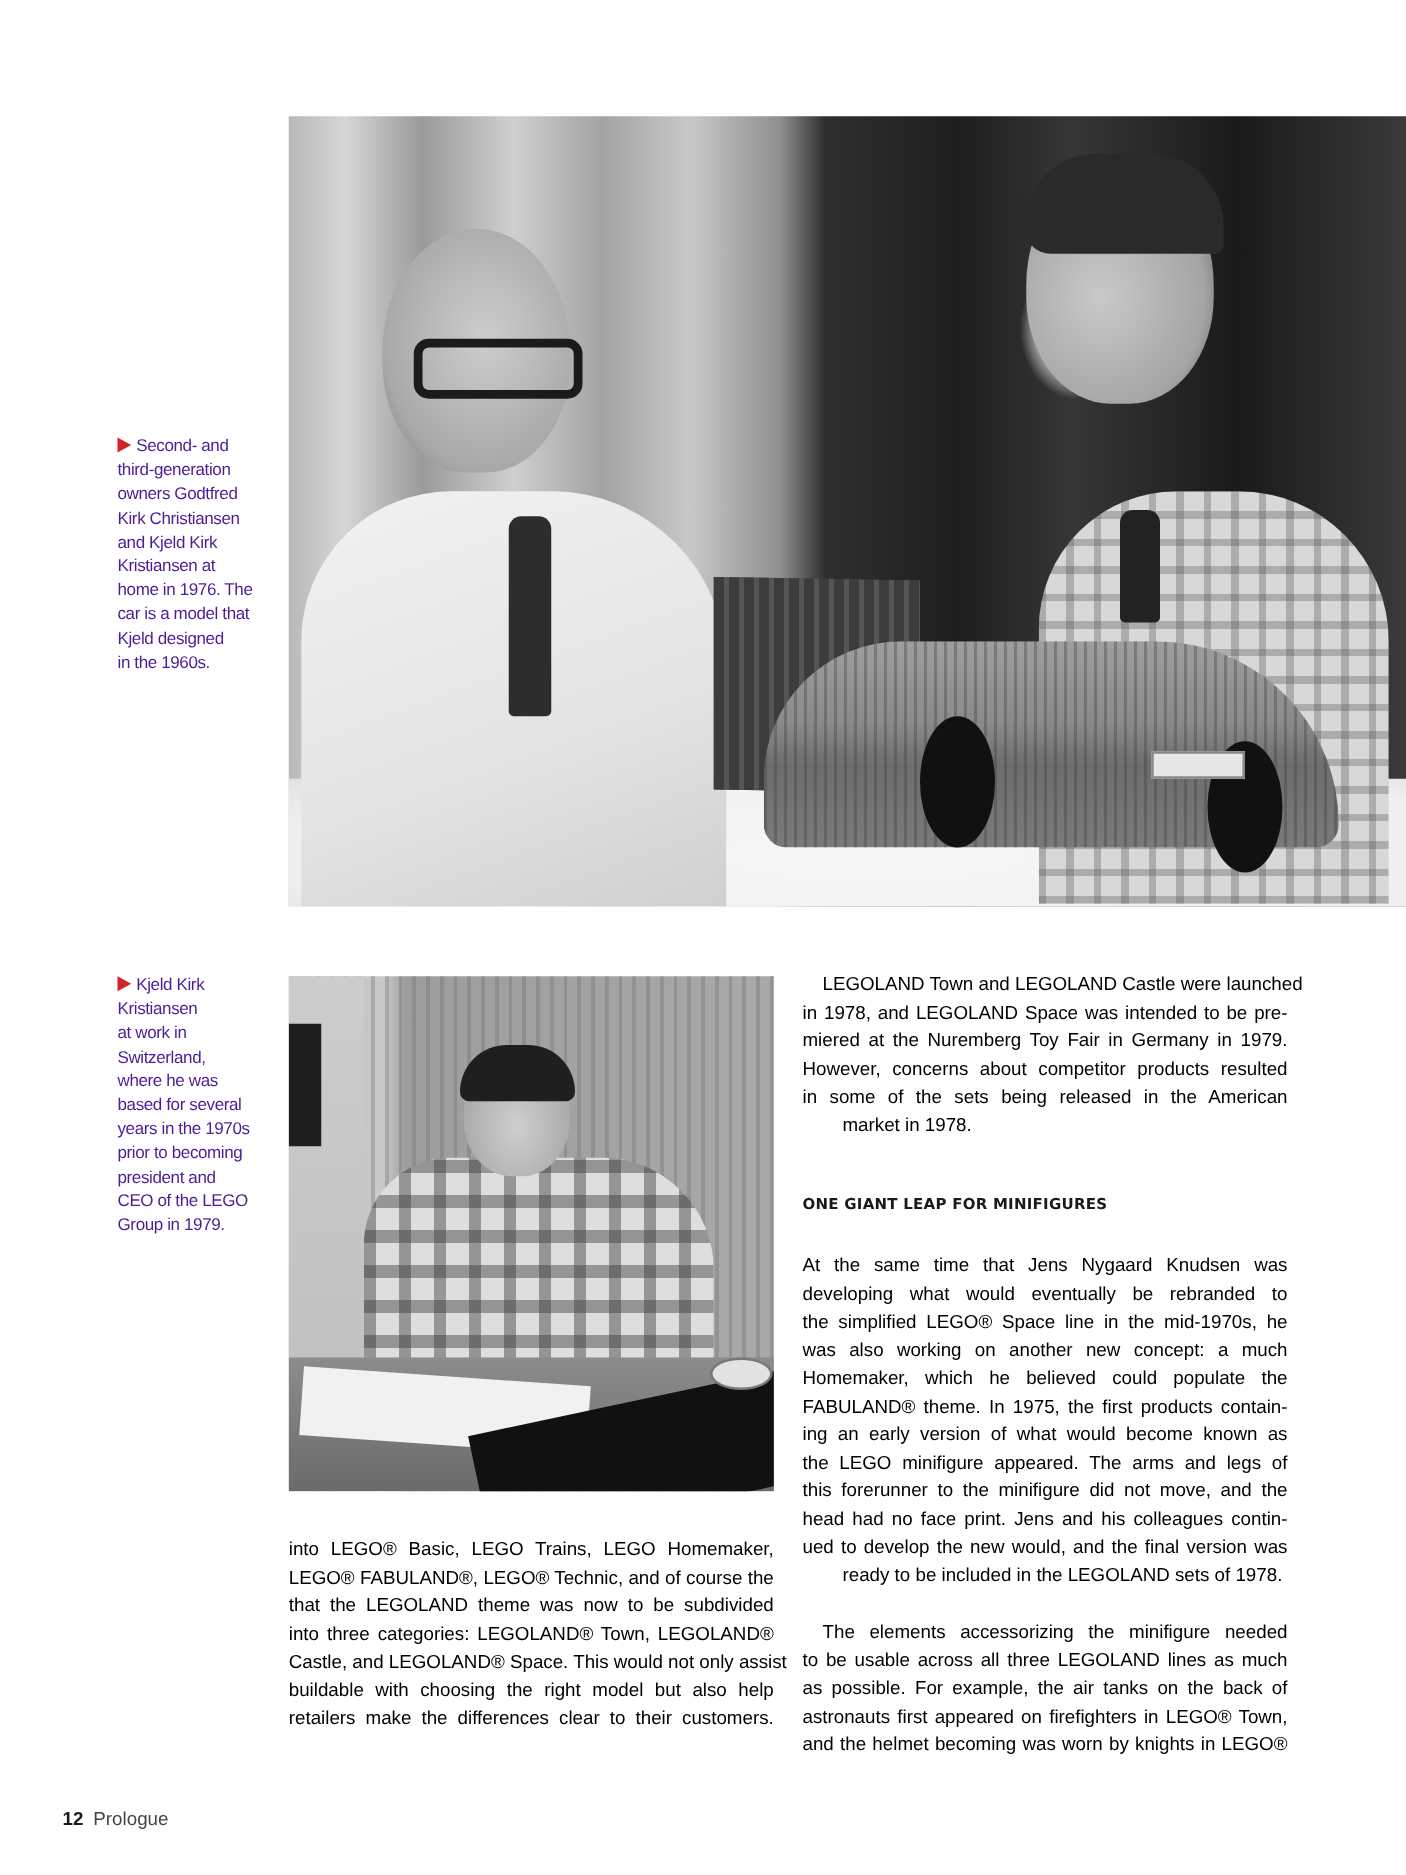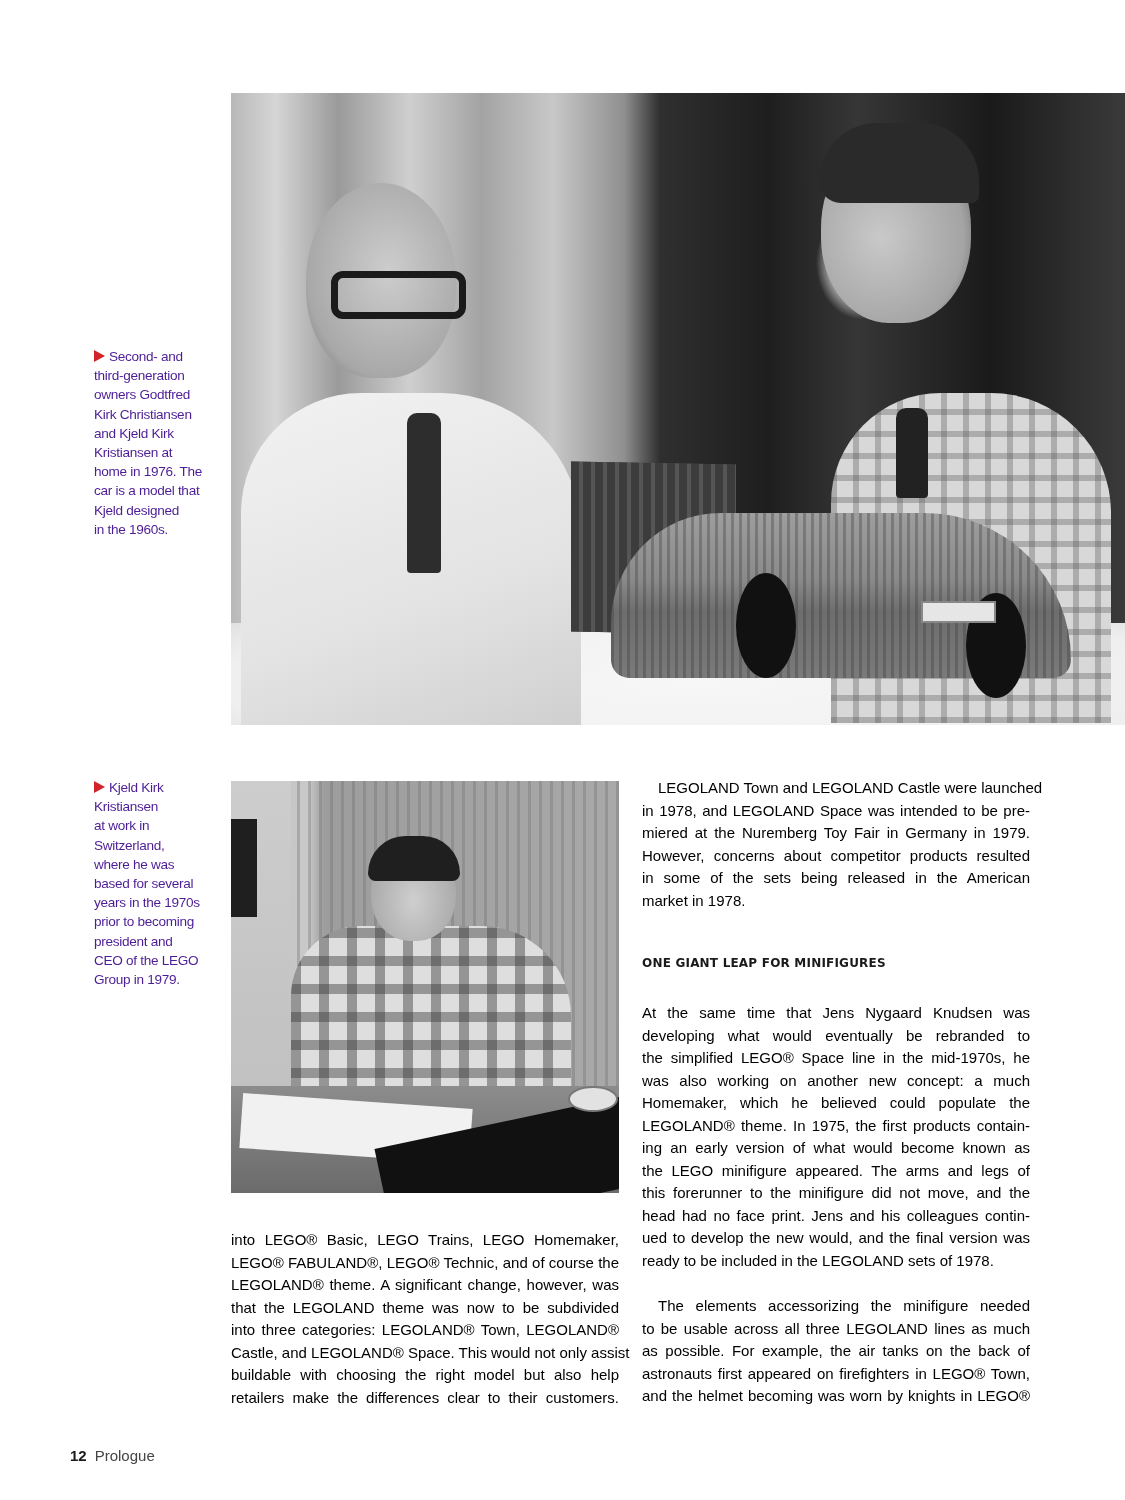--- a/index.html
+++ b/index.html
@@ -78,33 +78,33 @@
     font-family: "Liberation Sans", sans-serif; font-size: 13.6px; line-height: 19.2px;
     color: #4c1d95; letter-spacing: -0.3px; font-stretch: condensed;
   }
   .caption .tri { display: inline-block; width: 0; height: 0; border-top: 6px solid transparent; border-bottom: 6px solid transparent; border-left: 11px solid #d2232a; margin-right: 4px; vertical-align: -1px; }
   .caption-1 { top: 347px; }
   .caption-2 { top: 778px; }
   .caption p { white-space: nowrap; }
 
   .body-col { position: absolute; font-size: 15px; line-height: 22.5px; color: #000000; text-align: justify; }
   .body-col .line { display: block; text-align-last: justify; white-space: nowrap; }
-  .body-col .line.last { text-align-last: left; }
+  .body-col .line.last { text-align-last: left; margin-left: 32px; }
   .body-col .indent { padding-left: 16px; }
   .col-right { left: 642px; width: 388px; }
   .col-left { left: 231px; width: 388px; top: 1229px; }
   .para-1 { top: 777px; }
   .heading {
     position: absolute; left: 642px; top: 956px; font-family: "DejaVu Sans", sans-serif; font-weight: bold;
     font-size: 12px; letter-spacing: 0.2px; color: #1a1a1a;
   }
   .para-2 { top: 1002px; }
   .para-3 { top: 1295px; }
 
-  .footer { position: absolute; left: 70px; top: 1447px; font-size: 15px; color: #444; text-align: center; }
+  .footer { position: absolute; left: 50px; top: 1447px; font-size: 15px; color: #444; text-align: center; }
   .footer .num { font-weight: bold; color: #1a1a1a; margin-right: 8px; }
 </style>
 </head>
 <body>
 
 <div class="photo photo-top">
   <div class="table-top"></div>
   <div class="shirt-left"></div>
   <div class="tie-left"></div>
   <div class="head-left"></div>
@@ -169,41 +169,40 @@
 </div>
 
 <div class="heading">ONE GIANT LEAP FOR MINIFIGURES</div>
 
 <div class="body-col col-right para-2">
   <span class="line">At the same time that Jens Nygaard Knudsen was</span>
   <span class="line">developing what would eventually be rebranded to</span>
   <span class="line">the simplified LEGO® Space line in the mid-1970s, he</span>
   <span class="line">was also working on another new concept: a much</span>
   <span class="line">Homemaker, which he believed could populate the</span>
-  <span class="line">LEGOLAND® theme. In 1975, the first products contain-</span>
+  <span class="line">FABULAND® theme. In 1975, the first products contain-</span>
   <span class="line">ing an early version of what would become known as</span>
   <span class="line">the LEGO minifigure appeared. The arms and legs of</span>
   <span class="line">this forerunner to the minifigure did not move, and the</span>
   <span class="line">head had no face print. Jens and his colleagues contin-</span>
   <span class="line">ued to develop the new would, and the final version was</span>
   <span class="line last">ready to be included in the LEGOLAND sets of 1978.</span>
 </div>
 
 <div class="body-col col-right para-3">
   <span class="line indent">The elements accessorizing the minifigure needed</span>
   <span class="line">to be usable across all three LEGOLAND lines as much</span>
   <span class="line">as possible. For example, the air tanks on the back of</span>
   <span class="line">astronauts first appeared on firefighters in LEGO® Town,</span>
   <span class="line">and the helmet becoming was worn by knights in LEGO®</span>
 </div>
 
 <div class="body-col col-left">
   <span class="line">into LEGO® Basic, LEGO Trains, LEGO Homemaker,</span>
   <span class="line">LEGO® FABULAND®, LEGO® Technic, and of course the</span>
-  <span class="line">LEGOLAND® theme. A significant change, however, was</span>
   <span class="line">that the LEGOLAND theme was now to be subdivided</span>
   <span class="line">into three categories: LEGOLAND® Town, LEGOLAND®</span>
   <span class="line">Castle, and LEGOLAND® Space. This would not only assist</span>
   <span class="line">buildable with choosing the right model but also help</span>
   <span class="line">retailers make the differences clear to their customers.</span>
 </div>
 
 <div class="footer">
   <span class="num">12</span><span>Prologue</span>
 </div>

